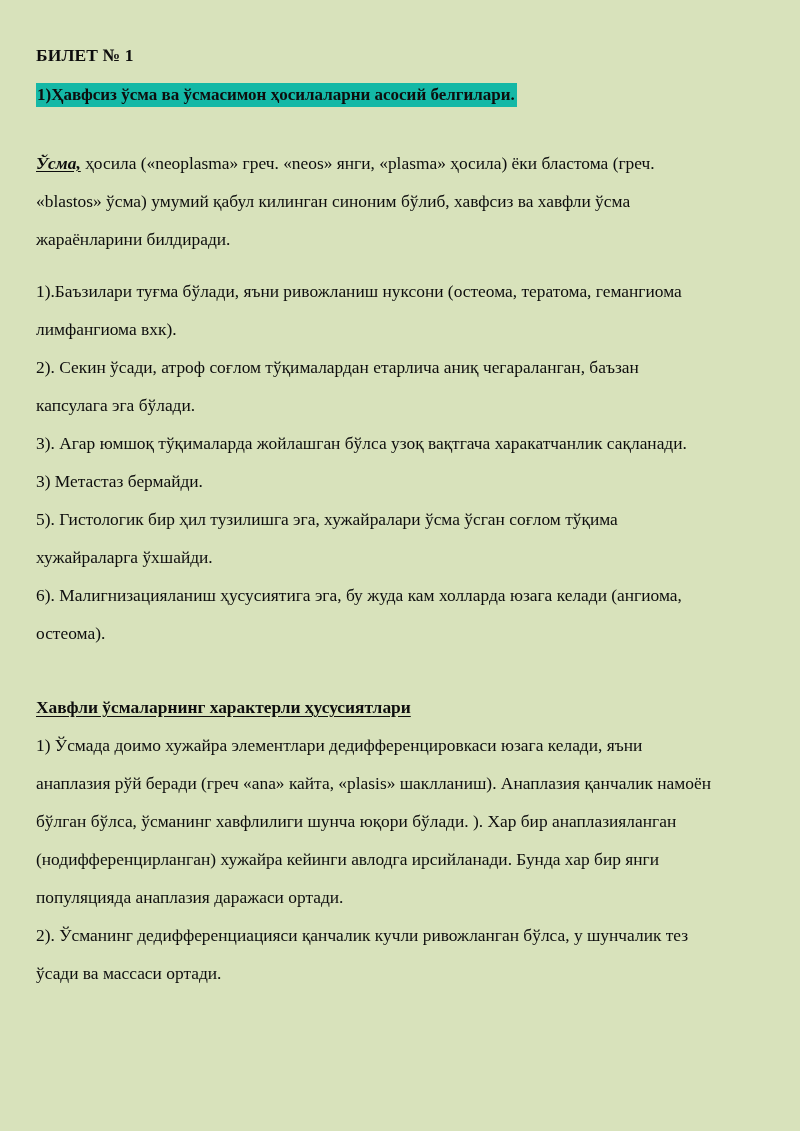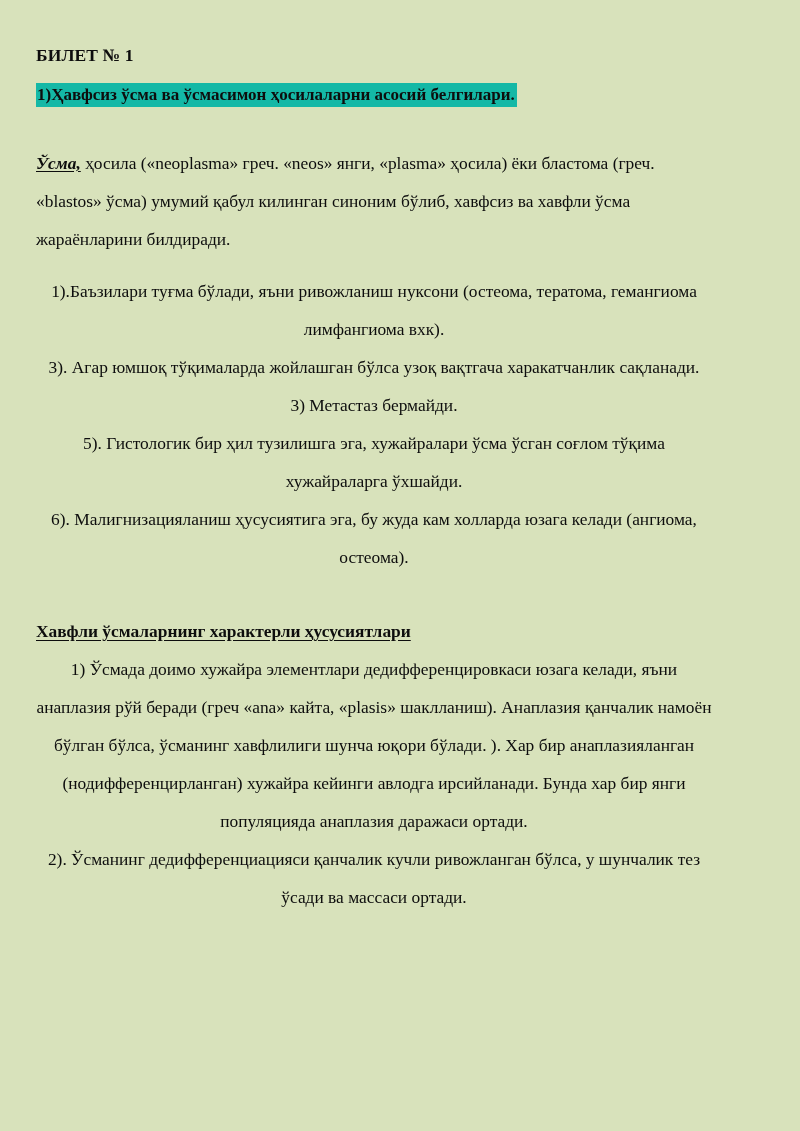--- a/index.html
+++ b/index.html
@@ -73,21 +73,20 @@
   .list {
     margin: 0;
     padding: 0;
     list-style: none;
   }
   .list li {
     font-size: 17.4px;
     line-height: 38px;
     margin: 0;
     padding: 0;
-    text-align: center;
   }
   .spacer-md { height: 14px; }
 </style>
 </head>
 <body>
 
 <div class="page">
 
   <h1 class="doc-title">БИЛЕТ № 1</h1>
 
@@ -95,20 +94,21 @@
     <span class="hl">1)Ҳавфсиз ўсма ва ўсмасимон ҳосилаларни асосий белгилари.</span>
   </p>
 
   <p class="para lead"><span class="term">Ўсма,</span><span> ҳосила («neoplasma» греч. «neos» янги, «plasma»  ҳосила) ёки бластома (греч. «blastos» ўсма) умумий қабул килинган синоним бўлиб, хавфсиз ва хавфли  ўсма жараёнларини билдиради.</span></p>
 
   <div class="spacer-md"></div>
 
 
   <ul class="list">
     <li>1).Баъзилари туғма бўлади, яъни ривожланиш нуксони (остеома, тератома, гемангиома  лимфангиома вхк).</li>
+    <li>2). Секин ўсади, атроф соғлом тўқималардан етарлича аниқ чегараланган, баъзан капсулага эга бўлади.</li>
     <li>3). Агар юмшоқ тўқималарда жойлашган бўлса узоқ вақтгача харакатчанлик сақланади.</li>
     <li>3) Метастаз бермайди.</li>
     <li>5). Гистологик бир ҳил тузилишга эга, хужайралари ўсма ўсган соғлом тўқима хужайраларга ўхшайди.</li>
     <li>6). Малигнизацияланиш ҳусусиятига эга, бу жуда кам холларда юзага келади (ангиома, остеома).</li>
   </ul>
 
   <h2 class="section-head underlined gap-before">Хавфли ўсмаларнинг характерли ҳусусиятлари</h2>
 
   <ul class="list">
     <li>1) Ўсмада доимо хужайра элементлари  дедифференцировкаси юзага келади, яъни анаплазия рўй беради (греч «ana» кайта, «plasis»  шаклланиш). Анаплазия қанчалик намоён бўлган бўлса, ўсманинг хавфлилиги шунча юқори бўлади. ). Хар бир анаплазияланган (нодифференцирланган) хужайра кейинги авлодга ирсийланади. Бунда хар бир янги популяцияда анаплазия даражаси ортади.</li>

